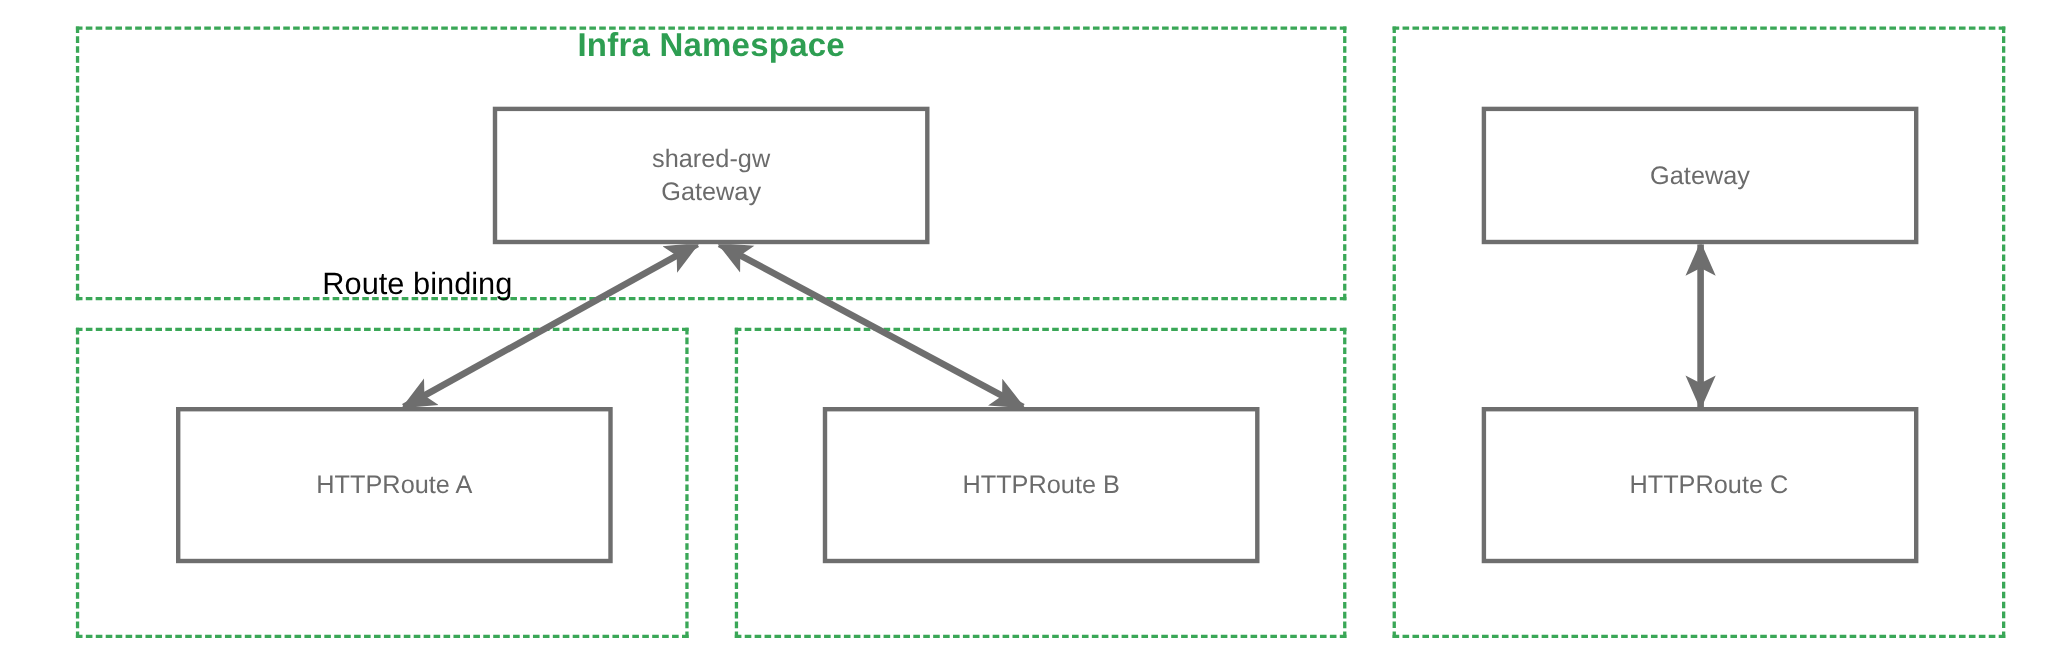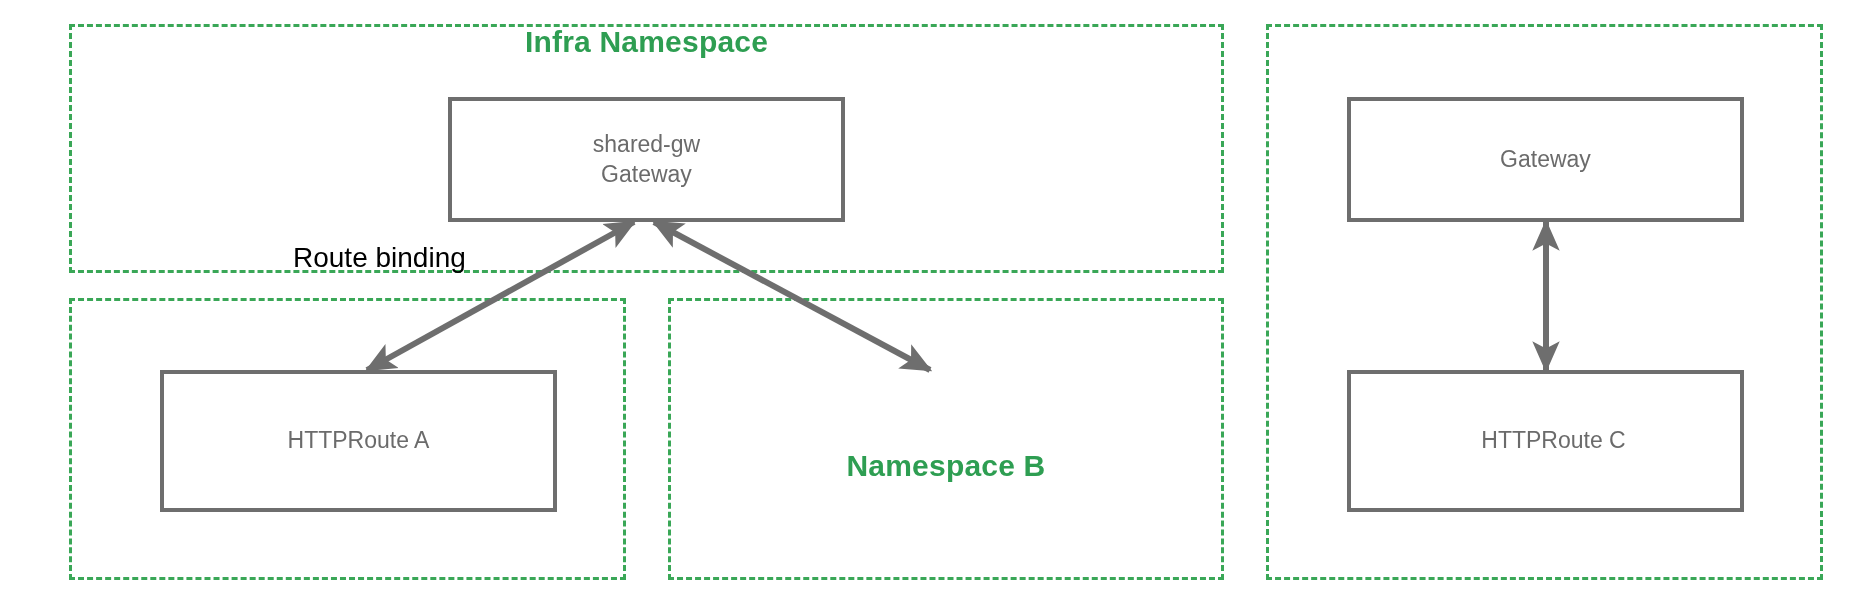--- a/index.html
+++ b/index.html
@@ -103,18 +103,21 @@
   </div>
 
   <div class="node-box" style="left:1347px; top:97px; width:397px; height:125px;">
     <span class="line">Gateway</span>
   </div>
 
   <div class="node-box" style="left:148px; top:370px; width:397px; height:142px;margin-left:12px;">
     <span class="line">HTTPRoute A</span>
   </div>
 
+  <div class="node-box" style="left:748px; top:370px; width:397px; height:142px;">
+    <span class="line">HTTPRoute B</span>
+  </div>
 
   <div class="node-box" style="left:1347px; top:370px; width:397px; height:142px;padding-left:16px;">
     <span class="line">HTTPRoute C</span>
   </div>
 
 </div>
 
 </body></html>

